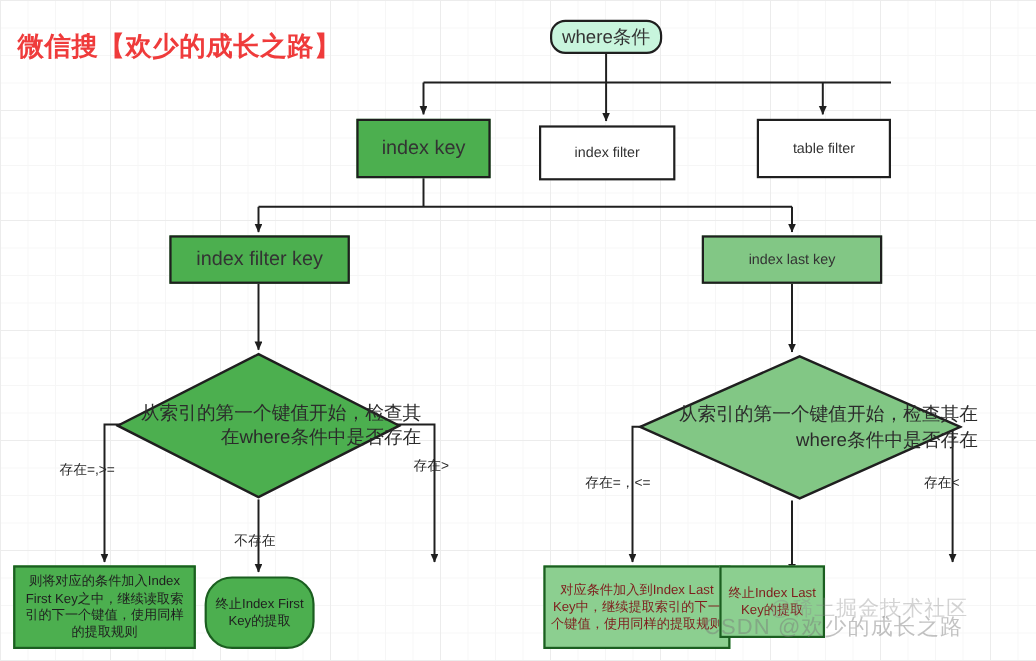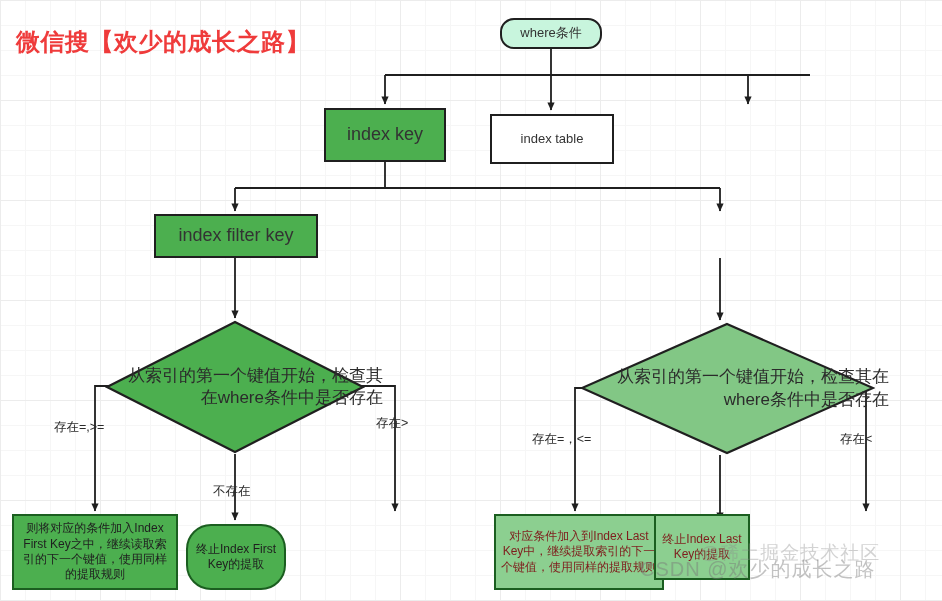--- a/index.html
+++ b/index.html
@@ -37,21 +37,21 @@
     justify-content: center;
     text-align: center;
     color: #333333;
     line-height: 1.28;
     padding: 2px 4px;
   }
   .n-start {
     background: #c8f5dd;
     border: 2px solid #1f1f1f;
     border-radius: 14px;
-    font-size: 13px;
+    font-size: 17px;
   }
   .n-plain {
     background: #ffffff;
     border: 2px solid #1f1f1f;
     font-size: 13px;
   }
   .n-green {
     background: #4caf4f;
     border: 2px solid #1f1f1f;
     font-size: 18px;
@@ -164,25 +164,27 @@
       <path d="M860,388 L866,388 L866,511" marker-end="url(#arrow)"></path>
     </g>
   </svg>
 
   <div class="title-wm">微信搜【欢少的成长之路】</div>
 
   <div class="node n-start" style="left:500px; top:18px; width:102px; height:31px;">where条件</div>
 
   <div class="node n-green" style="left:324px; top:108px; width:122px; height:54px;">index key</div>
 
-  <div class="node n-plain" style="left:490px; top:114px; width:124px; height:50px;">index table</div>
-
+  <div class="node n-plain" style="left:490px; top:114px; width:124px; height:50px;">index filter</div>
+
+  <div class="node n-plain" style="left:688px; top:108px; width:122px; height:54px;">table filter</div>
 
   <div class="node n-green" style="left:154px; top:214px; width:164px; height:44px;">index filter key</div>
 
+  <div class="node n-green-light" style="left:638px; top:214px; width:164px; height:44px;">index last key</div>
 
   <div class="diamond-wrap" style="left:105px; top:320px; width:260px; height:134px;">
     <svg width="260" height="134" viewBox="0 0 260 134">
       <polygon points="130,2 258,67 130,132 2,67" fill="#4caf4f" stroke="#1f1f1f" stroke-width="2.2"></polygon>
     </svg>
     <div class="diamond-label" style="padding:0 18px;">从索引的第一个键值开始，检查其在where条件中是否存在</div>
   </div>
 
   <div class="diamond-wrap" style="left:580px; top:322px; width:295px; height:133px;">
     <svg width="295" height="133" viewBox="0 0 295 133">

